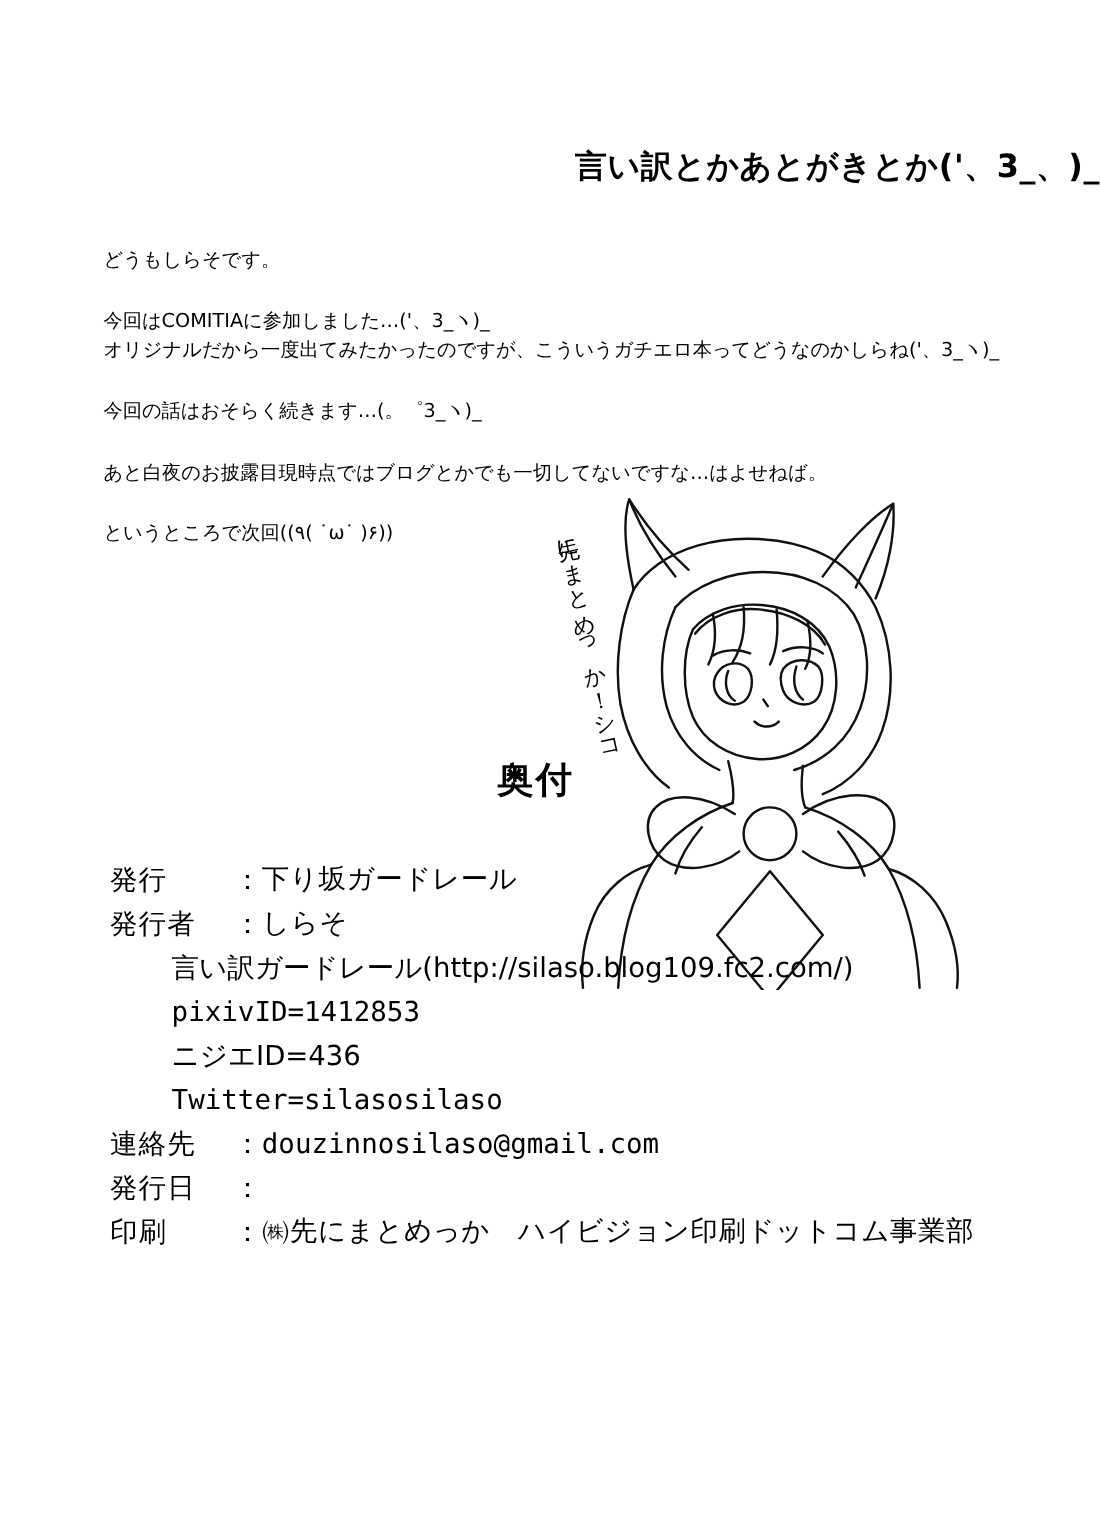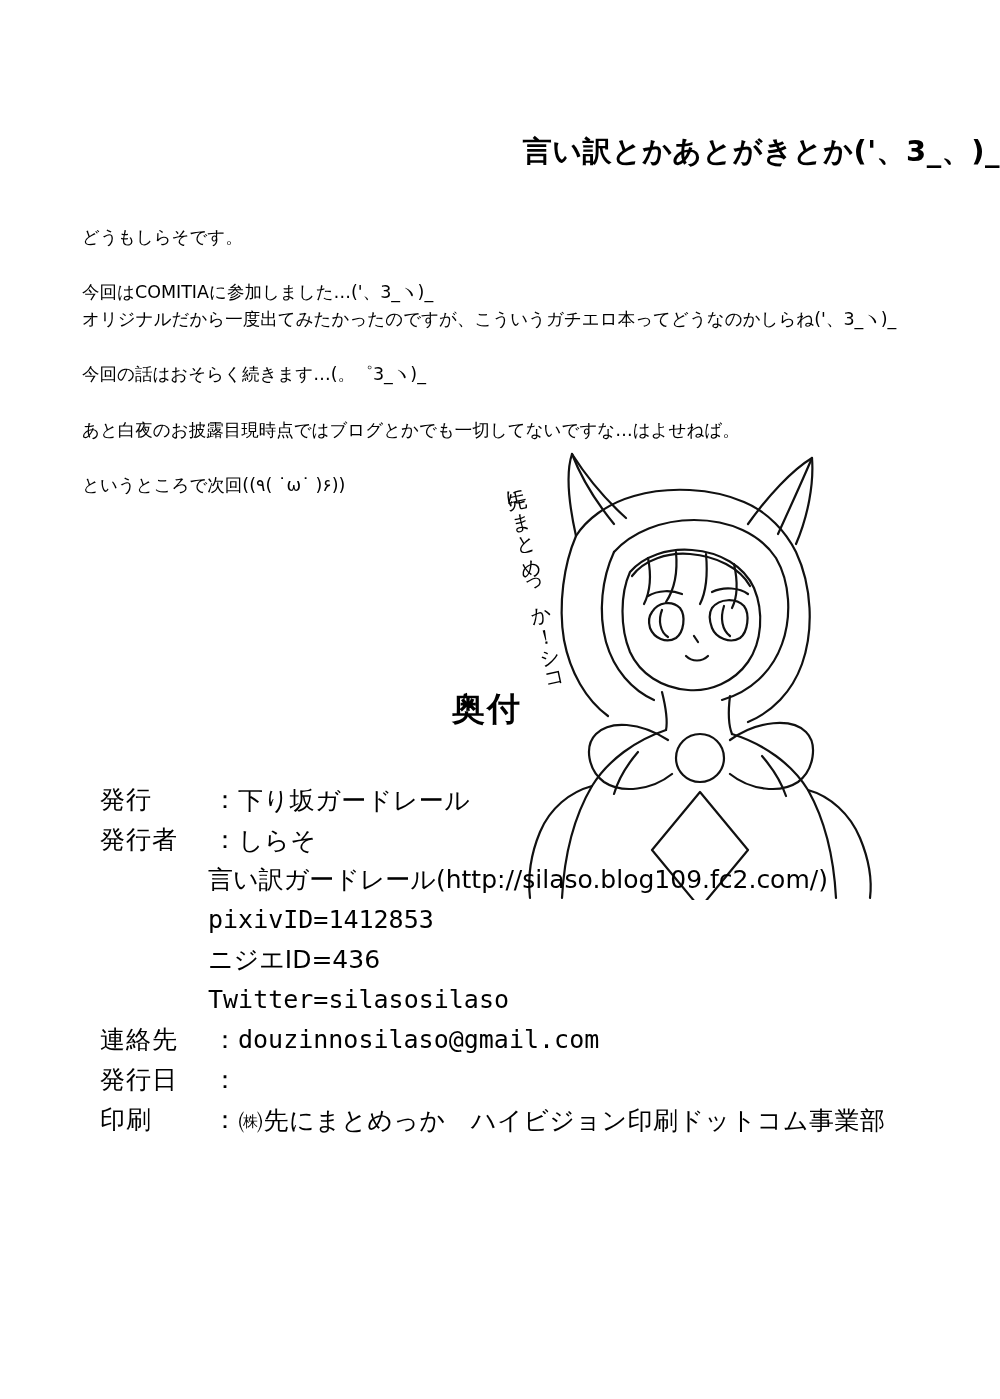--- a/index.html
+++ b/index.html
@@ -34,21 +34,21 @@
   .body-text {
     position: absolute;
     left: 78px;
     top: 224px;
     width: 860px;
     font-size: 17.5px;
     line-height: 1.0;
     font-family: "DejaVu Sans", "Liberation Sans", sans-serif;
   }
   .body-text p {
-    margin: 0 0 28px 4px;
+    margin: 0 0 28px 16px;
     white-space: pre-line;
     line-height: 1.55;
   }
   .body-text p.last {
     margin-bottom: 0;
   }
   
   .illustration {
     position: absolute;
     left: 400px;
@@ -96,25 +96,25 @@
     flex: 0 0 26px;
     text-align: center;
     font-family: "DejaVu Sans", "Liberation Sans", sans-serif;
   }
   .col-value {
     flex: 1 1 auto;
     font-family: "DejaVu Sans Mono", "Liberation Mono", monospace;
     font-size: 25px;
   }
   .col-value.jp {
-    font-family: Liberation Sans, sans-serif;
+    font-family: Liberation Serif, serif;
     letter-spacing: 0.5px;
   }
   .col-indent {
-    margin-left: 108px;
+    margin-left: 56px;
     font-family: "DejaVu Sans Mono", "Liberation Mono", monospace;
     font-size: 25px;
     white-space: nowrap;
   }
   .col-indent.jp {
     font-family: "DejaVu Sans", "Liberation Sans", sans-serif;
   }
   .handwriting {
     position: absolute;
     left: 404px;

